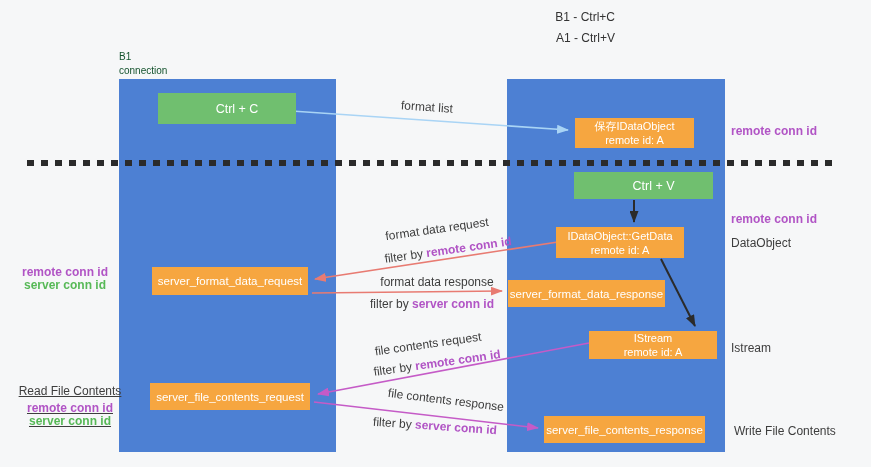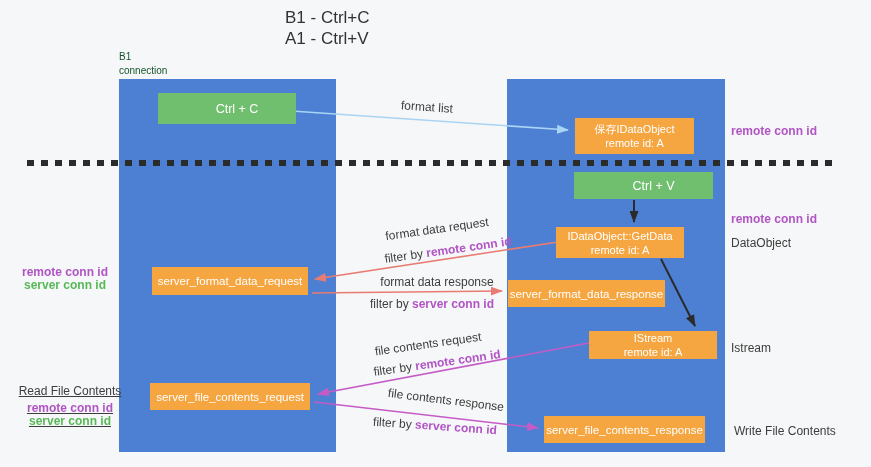--- a/index.html
+++ b/index.html
@@ -2,22 +2,22 @@
 <html style="--column_blue: #4d80d3; --box_orange: #f6a640; --box_green: #70bf6f; --label_purple: #b154c5; --label_green: #57b957; --arrow_salmon: #e87b72; --arrow_magenta: #c55bc7; --arrow_blue: #a9d4f5; --arrow_black: #2b2b2b;"><head>
 <meta charset="utf-8">
 <style>
   html,body{margin:0;padding:0;background:#f6f7f8;}
   #canvas{
     position:relative;width:871px;height:467px;overflow:hidden;
     font-family:"Liberation Sans","DejaVu Sans",sans-serif;
     background:#f6f7f8;
   }
   .title{
-    position:absolute;left:285px;top:7px;width:330px;text-align:left;
-    font-size:17px;line-height:21px;color:#333;
+    position:absolute;left:285px;top:7px;width:330px;text-align:right;
+    font-size:12px;line-height:21px;color:#333;
   }
   .col-header{
     position:absolute;top:50px;font-size:10px;line-height:14px;color:#14532d;
   }
   .column{position:absolute;top:79px;height:373px;background:var(--column_blue);}
   .dashline{
     position:absolute;left:27px;top:160px;width:805px;height:6px;z-index:3;
     background:repeating-linear-gradient(90deg,var(--arrow_black) 0 7px,transparent 7px 14px);
   }
   .box{
@@ -97,21 +97,21 @@
   <div class="box green ctrl" style="left:158px;top:93px;width:118px;height:31px;">
       <span>Ctrl + C</span>
     </div>
   <div class="box orange" style="left:150px;top:383px;width:160px;height:27px;">
       <span>server_file_contents_request</span>
     </div>
   <div class="box orange" style="left:152px;top:267px;width:156px;height:28px;">
       <span>server_format_data_request</span>
     </div>
 
-  <div class="box orange two-line" style="left:575px;top:118px;width:119px;height:36px;">
+  <div class="box orange two-line" style="left:575px;top:118px;width:119px;height:30px;">
     <div>保存IDataObject</div>
     <div>remote id: A</div>
   </div>
   <div class="box green ctrl" style="left:574px;top:172px;width:119px;height:27px;">
       <span>Ctrl + V</span>
     </div>
   <div class="box orange two-line" style="left:556px;top:227px;width:128px;height:31px;">
     <div>IDataObject::GetData</div>
     <div>remote id: A</div>
   </div>

